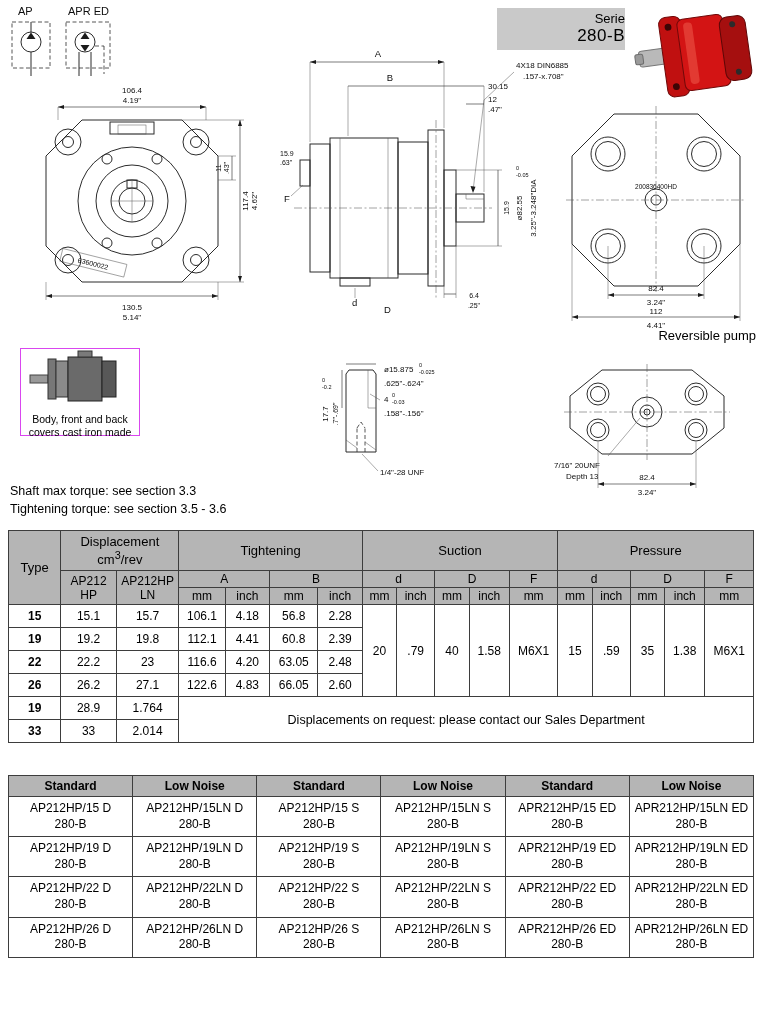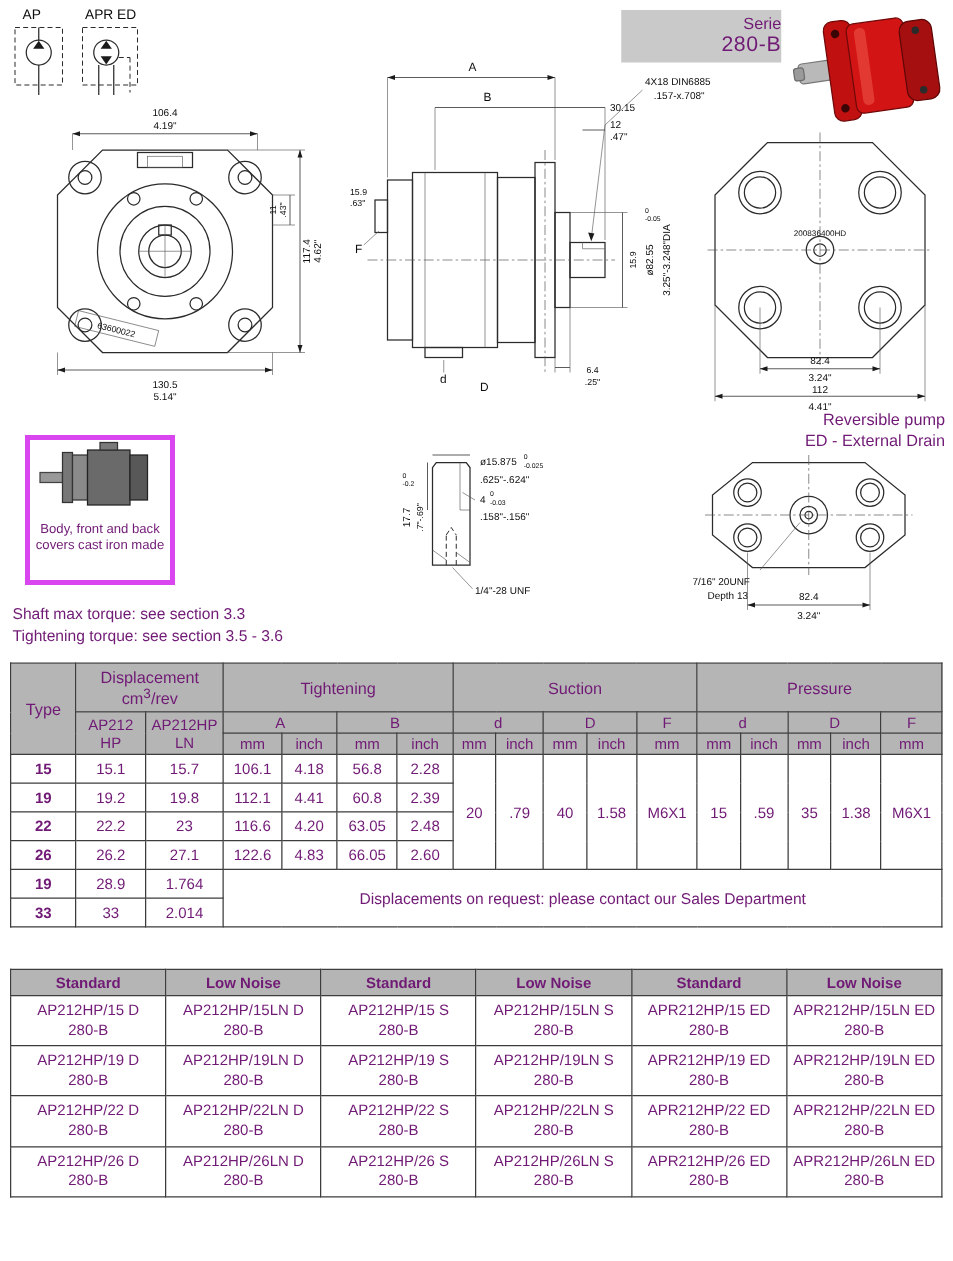--- a/index.html
+++ b/index.html
@@ -1,18 +1,18 @@
 <!DOCTYPE html>
 <html><head>
 <meta charset="utf-8">
 <style>
   * { margin:0; padding:0; box-sizing:border-box; }
   body { background:#fff; }
   .page { position:relative; width:762px; height:1009px; background:#fff;
-          font-family:"Liberation Sans", sans-serif; color:#701a75; overflow:hidden; }
+          font-family:"Liberation Sans", sans-serif; color:#000000; overflow:hidden; }
   svg.draw { position:absolute; overflow:visible; }
   .draw line, .draw path, .draw rect, .draw circle, .draw polyline, .draw ellipse
     { fill:none; stroke:#2b2b2b; stroke-width:1; }
   .draw .dim  { stroke:#444; stroke-width:0.7; }
   .draw .thin { stroke:#555; stroke-width:0.5; }
   .draw .dash { stroke-dasharray:4 2.5; stroke-width:0.8; }
   .draw .cl   { stroke-dasharray:8 2.5 2 2.5; stroke:#555; stroke-width:0.55; }
   .draw .fil  { fill:#1b1b1b; stroke:none; }
   .draw text  { fill:#0d0d0d; stroke:none; font-family:"Liberation Sans",sans-serif; font-size:8px; }
   .draw text.t7 { font-size:7px; }
@@ -24,22 +24,22 @@
 
   .serie-box { position:absolute; left:497px; top:8px; width:128px; height:42px;
                background:#c9c9c9; text-align:right; padding-top:3px; }
   .serie-label { font-size:13px; }
   .serie-value { font-size:17px; letter-spacing:.5px; }
 
   .cap { position:absolute; font-size:13px; text-align:right; line-height:1.3; }
   .note-line { position:absolute; font-size:12.5px; }
   .footer-note { position:absolute; left:10px; top:987px; font-size:12px; }
 
-  .cast-box { position:absolute; left:20px; top:348px; width:120px; height:120px;
-              border:4px solid #d946ef; text-align:center; }
+  .cast-box { position:absolute; left:20px; top:348px; width:120px; height:88px;
+              border:1px solid #d946ef; text-align:center; }
   .cast-box .txt { font-size:10.5px; line-height:1.2; }
 
   table { border-collapse:collapse; table-layout:fixed; }
   .spec-table { position:absolute; left:8px; top:530px; width:746px; }
   .spec-table th, .spec-table td { border:1px solid #3d3d3d; text-align:center;
        vertical-align:middle; font-size:12px; padding:1px 0; }
   .spec-table th { background:#b5b5b5; font-weight:normal; }
   .spec-table th.grp { font-size:13px; padding:3px 0; }
   .spec-table td { height:23px; background:#fff; }
   .spec-table td.b { font-weight:bold; }
@@ -262,21 +262,20 @@
       <polygon class="fil" points="184,221 178,219 178,223"></polygon>
     </g>
     <text x="100" y="195" class="mid">82.4</text>
     <text x="100" y="209" class="mid">3.24"</text>
     <text x="100" y="218" class="mid">112</text>
     <text x="100" y="232" class="mid">4.41"</text>
   </svg>
 
   <div class="cap" style="left:566px;top:328px;width:190px">
     <div>Reversible pump</div>
-    <div>ED - External Drain</div>
   </div>
 
   <div class="cast-box">
     <svg class="draw" style="position:static" width="116" height="60" viewBox="0 0 116 60">
       <rect x="8" y="26" width="18" height="8" style="fill:#999;stroke:#444"></rect>
       <rect x="26" y="10" width="8" height="40" style="fill:#777;stroke:#333"></rect>
       <rect x="34" y="12" width="12" height="36" style="fill:#8a8a8a;stroke:#333"></rect>
       <rect x="46" y="8" width="34" height="44" style="fill:#6a6a6a;stroke:#222"></rect>
       <rect x="80" y="12" width="14" height="36" style="fill:#585858;stroke:#222"></rect>
       <rect x="56" y="2" width="14" height="6" style="fill:#7a7a7a;stroke:#333"></rect>

